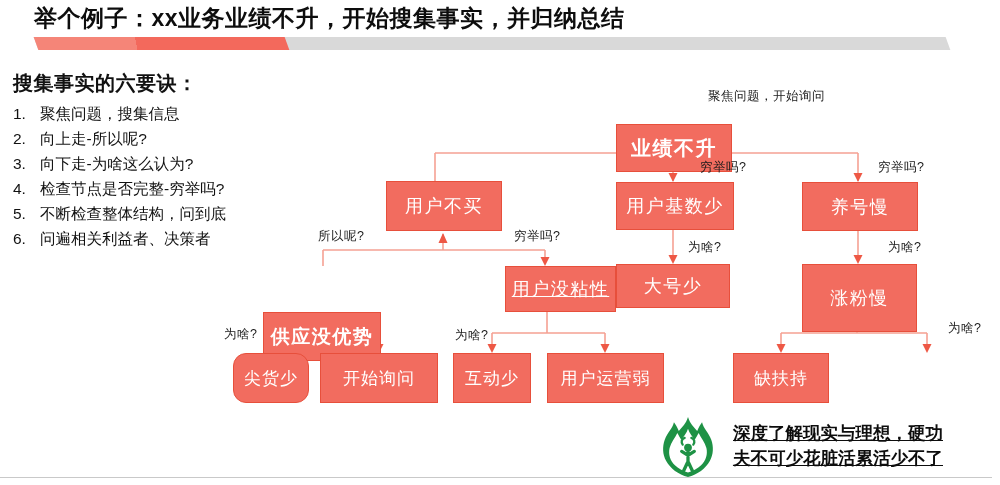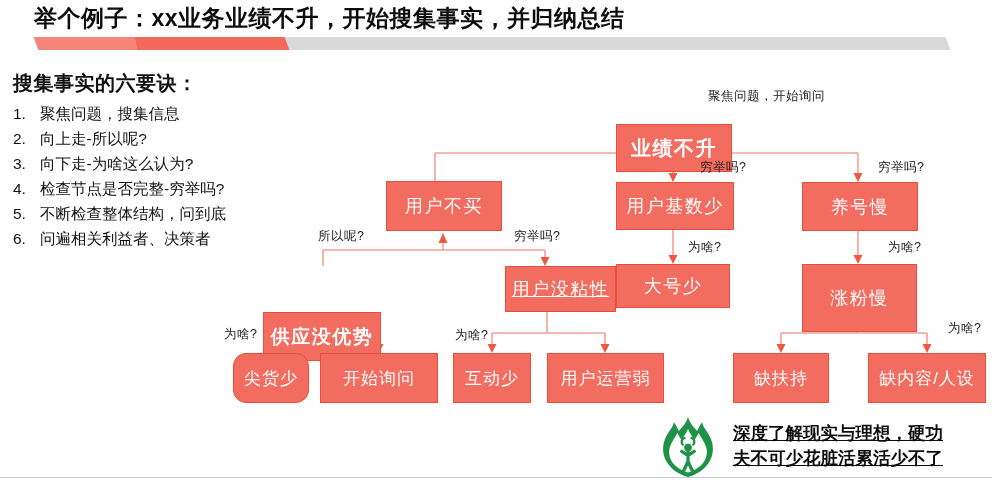--- a/index.html
+++ b/index.html
@@ -100,21 +100,20 @@
   <div class="node" style="left:802px;top:182px;width:116px;height:49px;">养号慢</div>
   <div class="node bold" style="left:263px;top:266px;width:118px;height:49px;font-size:19px;">供应没优势</div>
   <div class="node" style="left:505px;top:266px;width:111px;height:46px;text-decoration:underline;">用户没粘性</div>
   <div class="node" style="left:616px;top:264px;width:114px;height:44px;">大号少</div>
   <div class="node" style="left:802px;top:264px;width:115px;height:68px;">涨粉慢</div>
   <div class="node sm" style="left:233px;top:353px;width:76px;height:50px;border-radius:13px;">尖货少</div>
   <div class="node sm" style="left:320px;top:353px;width:118px;height:50px;">开始询问</div>
   <div class="node sm" style="left:453px;top:353px;width:78px;height:50px;">互动少</div>
   <div class="node sm" style="left:547px;top:353px;width:117px;height:50px;">用户运营弱</div>
   <div class="node sm" style="left:733px;top:353px;width:96px;height:50px;">缺扶持</div>
-  <div class="node sm" style="left:868px;top:353px;width:118px;height:50px;">缺内容/人设</div>
 
   <div class="anno" style="left:708px;top:88px;">聚焦问题，开始询问</div>
   <div class="anno" style="left:700px;top:159px;">穷举吗?</div>
   <div class="anno" style="left:878px;top:159px;">穷举吗?</div>
   <div class="anno" style="left:318px;top:228px;">所以呢?</div>
   <div class="anno" style="left:514px;top:228px;">穷举吗?</div>
   <div class="anno" style="left:688px;top:239px;">为啥?</div>
   <div class="anno" style="left:888px;top:239px;">为啥?</div>
   <div class="anno" style="left:224px;top:326px;">为啥?</div>
   <div class="anno" style="left:455px;top:327px;">为啥?</div>

